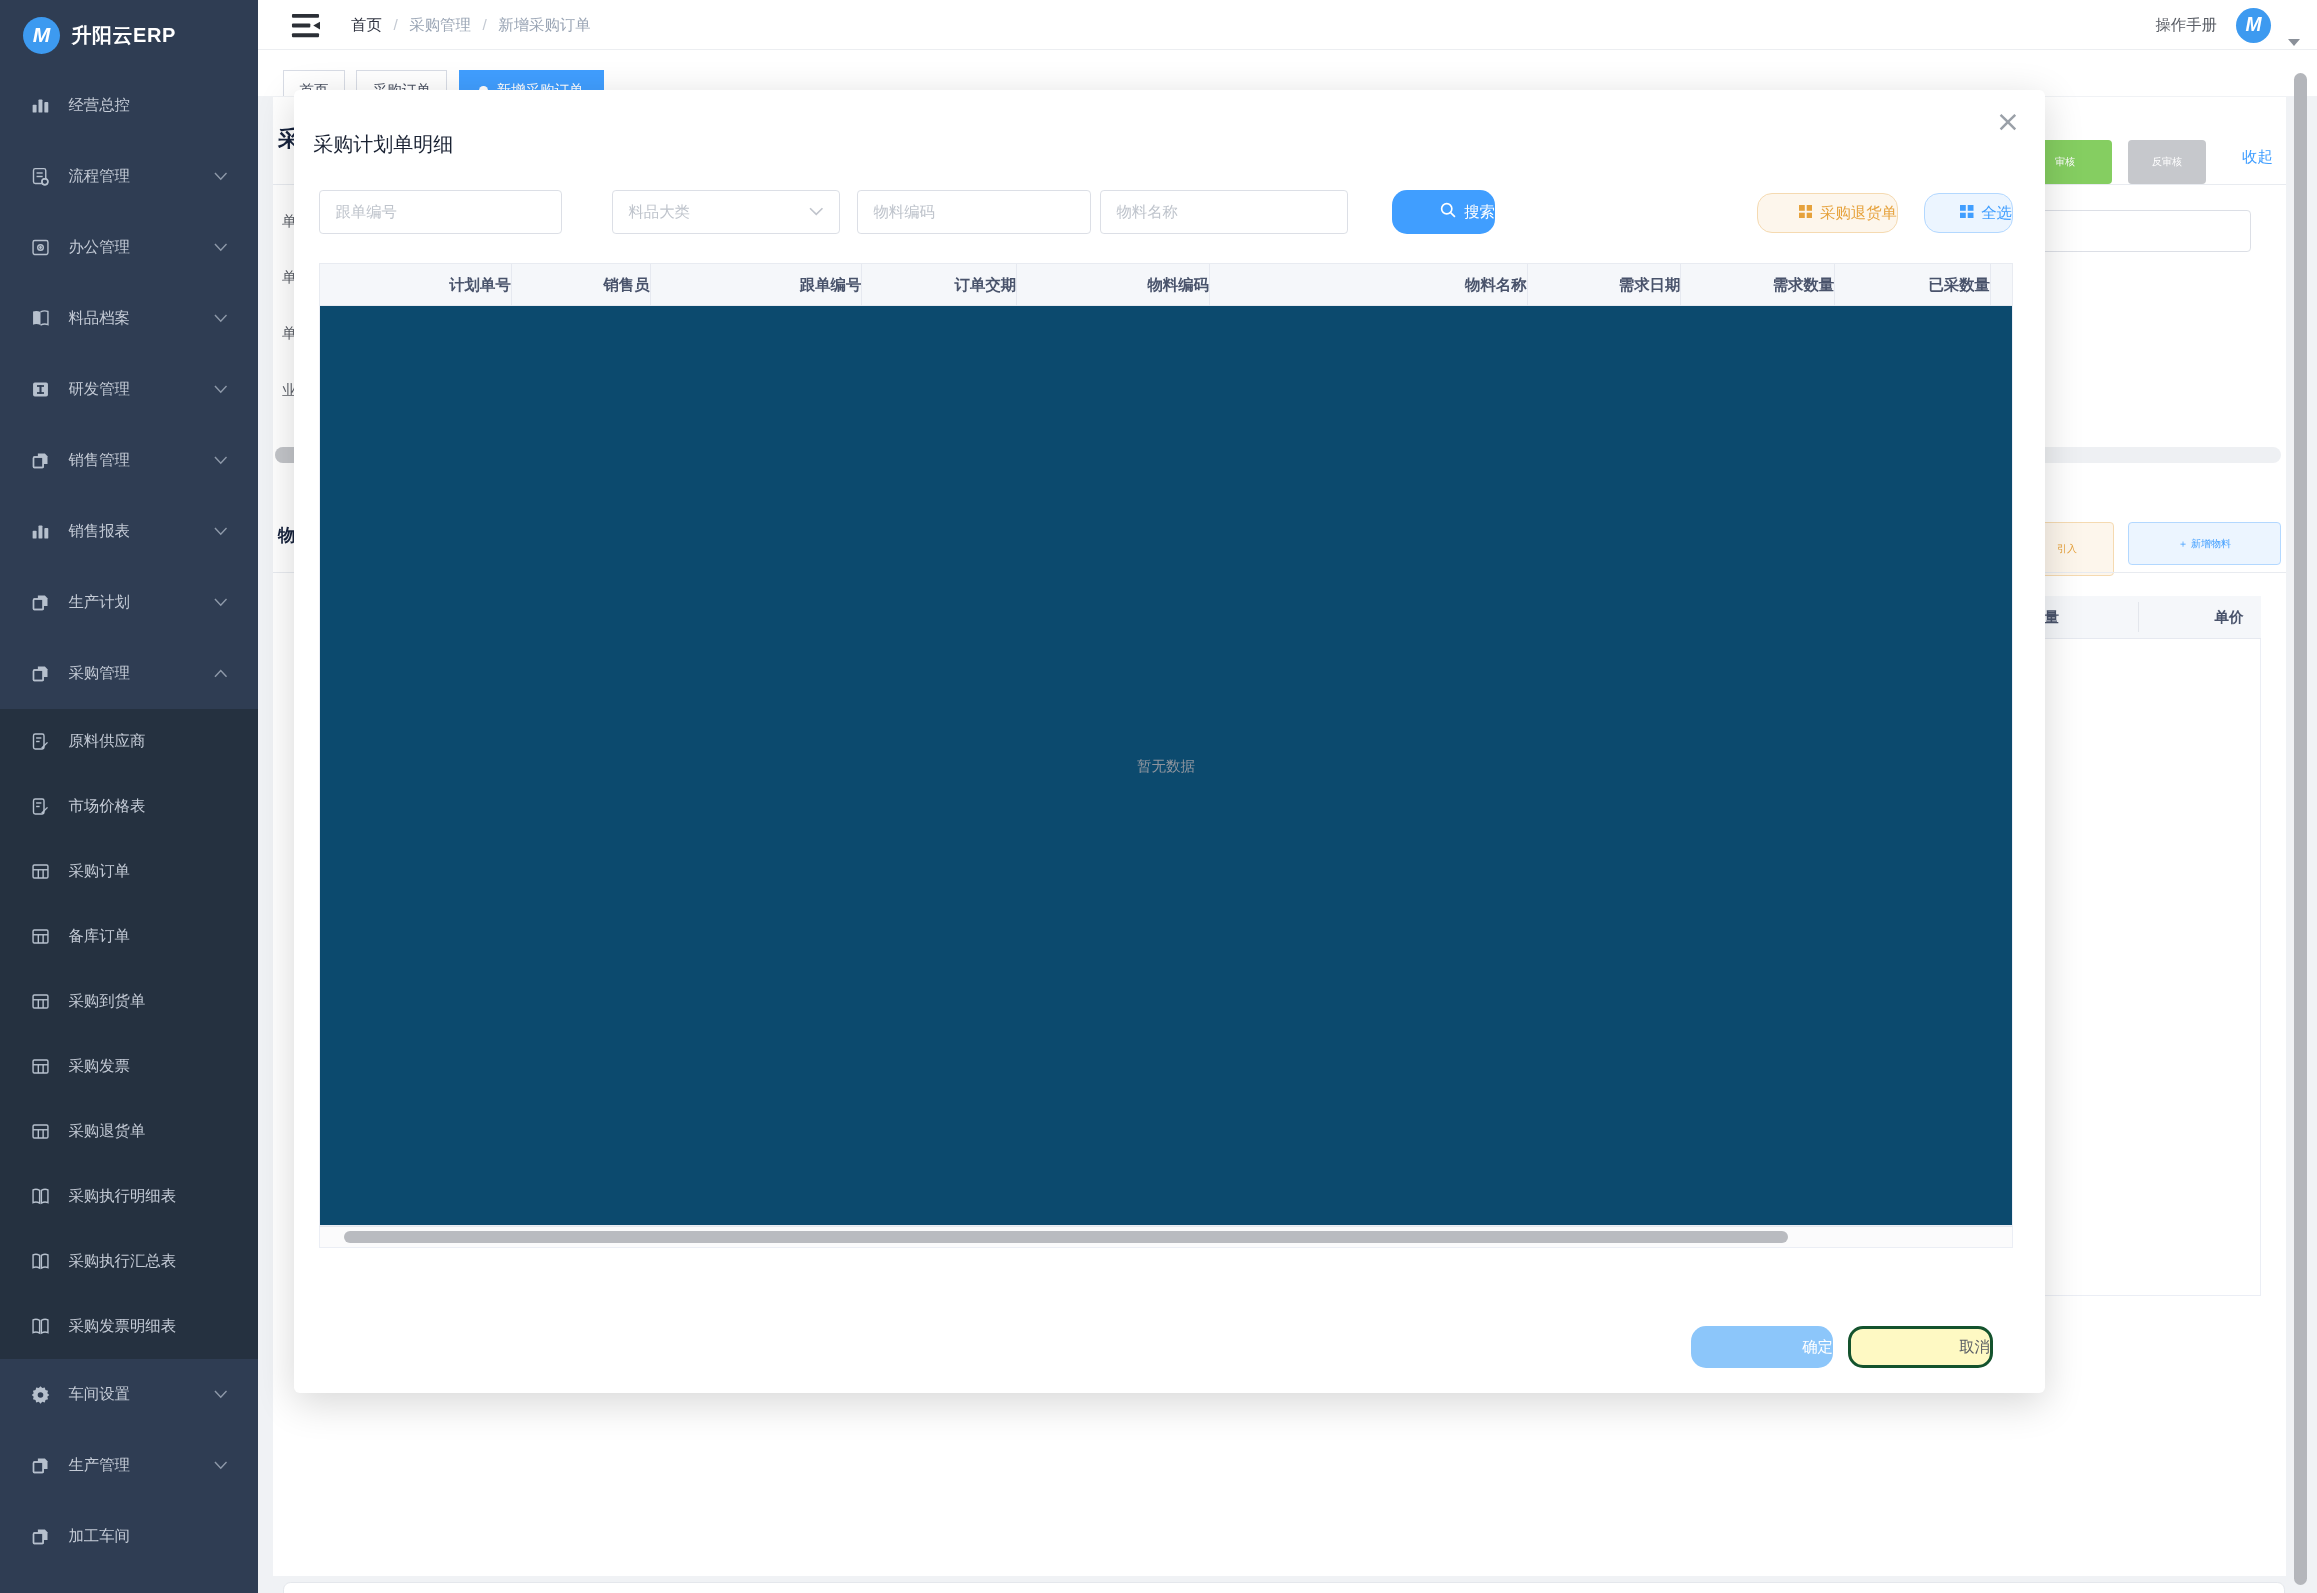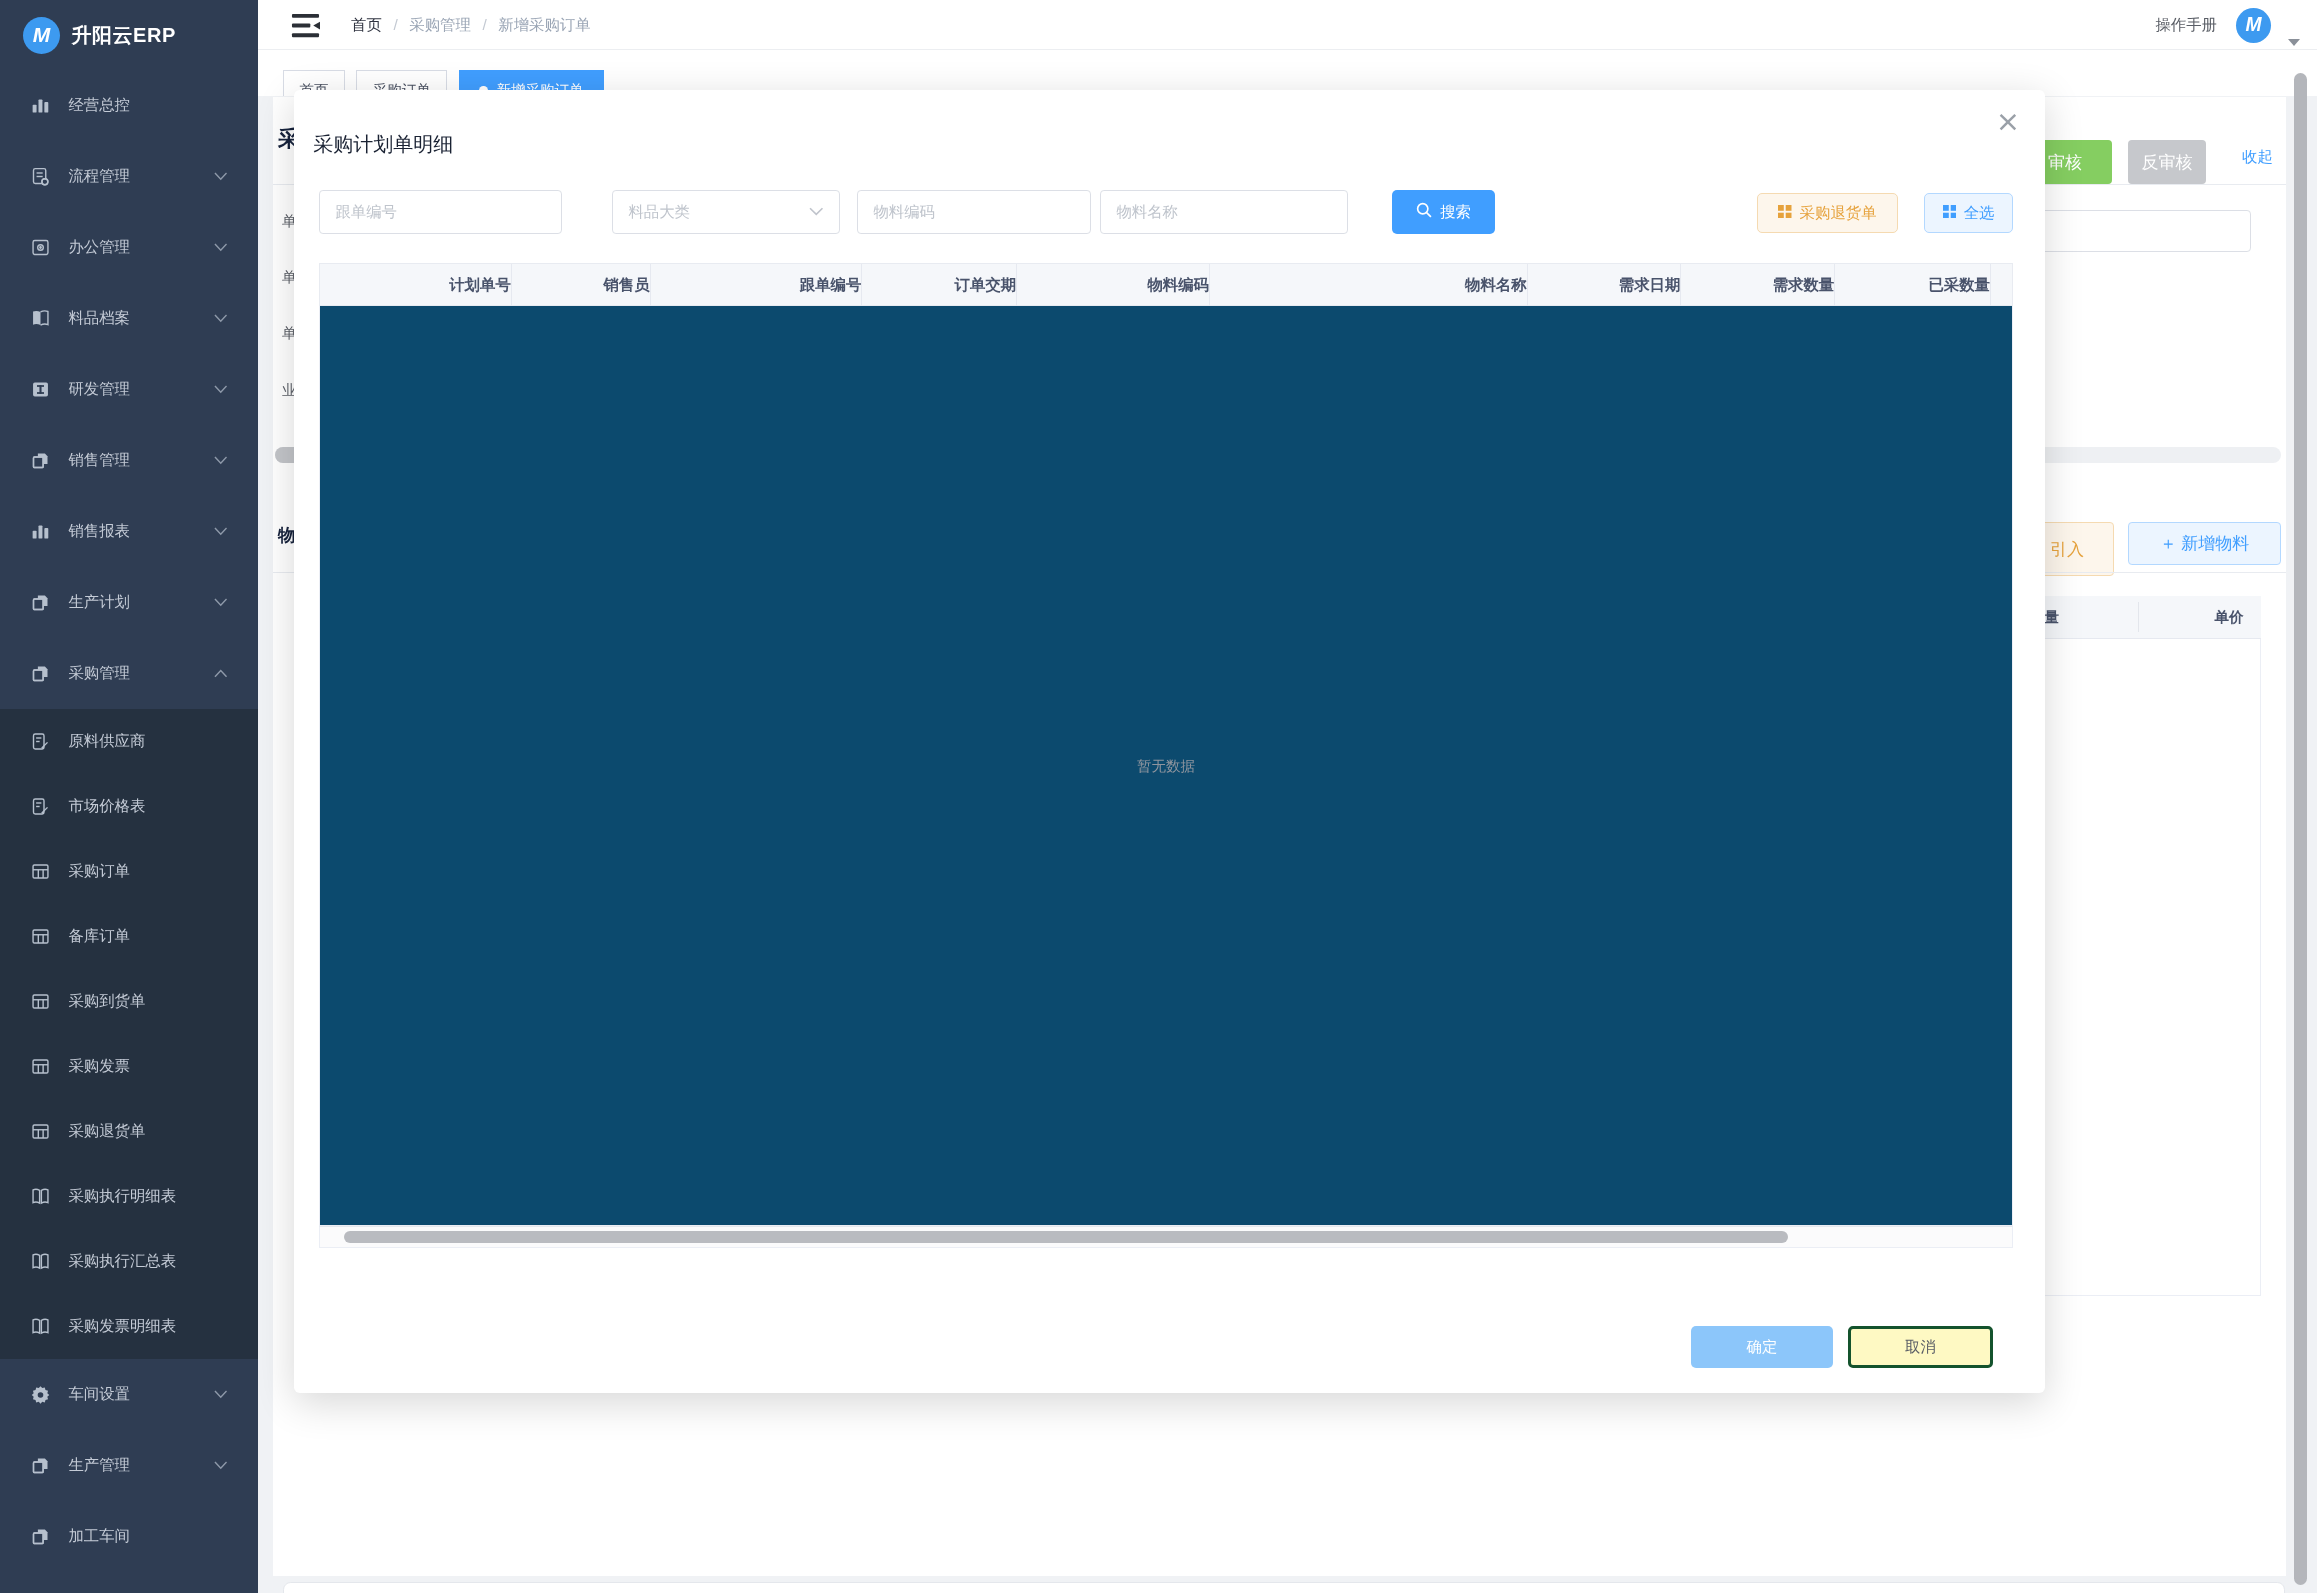--- a/index.html
+++ b/index.html
@@ -40,21 +40,21 @@
   .tab { height:41px; display:flex; align-items:center; padding:0 15.4px; border:1px solid #d8dce5; background:#fff; color:#495060; font-size:14.5px; white-space:nowrap; cursor:pointer; }
   .tab.active { background:#409eff; border-color:#409eff; color:#fff; padding:0 19.3px; }
   .tab-dot { width:8.7px; height:8.7px; border-radius:50%; background:#fff; margin-right:8.7px; }
 
   
   .bg-card { position:absolute; left:273px; top:97px; width:2013px; height:1479px; background:#fff; z-index:1; }
   .bg-title { position:absolute; left:278px; top:124px; font-size:22px; font-weight:bold; color:#17233d; z-index:1; }
   .bg-divider { position:absolute; left:273px; width:2013px; height:1px; background:#e8ebf0; z-index:1; }
   .bg-label { position:absolute; left:282px; font-size:14.5px; color:#5a5e66; z-index:1; }
   .bg-section { position:absolute; left:278px; top:523px; font-size:17.4px; font-weight:bold; color:#17233d; z-index:1; }
-  .btn { display:flex; align-items:center; justify-content:center; border-radius:3.9px; font-size:17px; cursor:pointer; border:1px solid transparent; }
+  .btn { display:flex; align-items:center; justify-content:center; border-radius:3.9px; font-size:10px; cursor:pointer; border:1px solid transparent; }
   .btn-green { background:#85ce61; color:#fff; }
   .btn-gray  { background:#c6c8cc; color:#fff; }
   .link-blue { color:#409eff; font-size:15.4px; cursor:pointer; z-index:1; position:absolute; }
   .btn-warn-plain { background:#fdf6ec; border-color:#f5dab1; color:#e6a23c; }
   .btn-blue-plain { background:#ecf5ff; border-color:#b3d8ff; color:#409eff; }
   .bg-input { position:absolute; left:2013px; top:210px; width:238px; height:42px; border:1px solid #dcdfe6; border-radius:3.9px; background:#fff; z-index:1; }
   .bg-thead { position:absolute; left:1950px; top:596px; width:311px; height:43px; background:#f5f7fa; border-bottom:1px solid #e6e9f0; z-index:1; }
   .bg-thead .v { position:absolute; left:188px; top:5.8px; bottom:5.8px; width:1px; background:#e3e6ec; }
   .bg-th { position:absolute; top:0; height:43px; line-height:43px; font-size:14.5px; font-weight:bold; color:#49536b; }
   .bg-tbody { position:absolute; left:1950px; top:639px; width:311px; height:657px; background:#fff; border-right:1px solid #ebeef5; border-bottom:1px solid #ebeef5; z-index:1; }
@@ -62,21 +62,21 @@
   .hscroll-track { position:absolute; left:275px; top:447px; width:2006px; height:16.4px; border-radius:8.7px; background:#eef0f3; z-index:1; }
   .hscroll-thumb { position:absolute; left:275px; top:447px; width:1217px; height:16.4px; border-radius:8.7px; background:#c3c5c9; z-index:1; cursor:pointer; }
   .vscroll { position:absolute; left:2294px; top:73px; width:12.6px; height:1512px; border-radius:6.8px; background:#b4b6bb; z-index:6; cursor:pointer; }
 
   
   .modal { position:absolute; left:294px; top:90px; width:1751px; height:1303px; background:#fff; border-radius:5.8px; box-shadow:0 9.7px 39px rgba(0,0,0,.16); z-index:10; }
   .modal-close { position:absolute; right:25px; top:17.4px; font-size:29px; color:#9aa0a8; line-height:1; cursor:pointer; font-family:"DejaVu Sans",sans-serif; }
   .modal-title { position:absolute; left:19.3px; top:41px; font-size:20px; color:#1a2233; font-weight:500; }
   .filt { position:absolute; top:100px; height:44px; border:1px solid #dcdfe6; border-radius:3.9px; background:#fff; display:flex; align-items:center; padding:0 15.4px; font-size:15.4px; color:#bfc4cc; }
   .filt .chev { margin-left:auto; color:#c0c4cc; }
-  .m-btn { position:absolute; display:flex; align-items:center; justify-content:center; gap:7.7px; border-radius:5px; font-size:15.4px; cursor:pointer; }
+  .m-btn { position:absolute; display:flex; align-items:center; justify-content:flex-end; gap:7.7px; border-radius:15px; font-size:15.4px; cursor:pointer; }
   .m-search { left:1098px; top:100px; width:103px; height:44px; background:#409eff; color:#fff; }
   .m-return { left:1463px; top:103px; width:141px; height:40px; background:#fdf6ec; border:1px solid #f5dab1; color:#e6a23c; }
   .m-selall { left:1630px; top:103px; width:89px; height:40px; background:#ecf5ff; border:1px solid #b3d8ff; color:#409eff; }
   .m-table { position:absolute; left:25px; top:173px; width:1694px; }
   .m-thead { display:flex; height:43px; background:#f5f7fa; border:1px solid #e8ebf1; }
   .m-th { height:42px; line-height:42px; text-align:right; font-size:15.4px; font-weight:bold; color:#49536b; border-right:1px solid #e6e9f0; overflow:hidden; white-space:nowrap; }
   .m-th:last-child { border-right:none; }
   .m-tbody { height:920px; border:1px solid #ebeef5; border-top:none; position:relative; background:#0c4a6e; }
   .m-empty { position:absolute; left:0; right:0; top:50%; transform:translateY(-50%); text-align:center; color:#8f959e; font-size:14.5px; }
   .m-scrollstrip { height:22px; background:#fbfbfc; border:1px solid #ebeef5; border-top:1px solid #e4e7ed; position:relative; }

